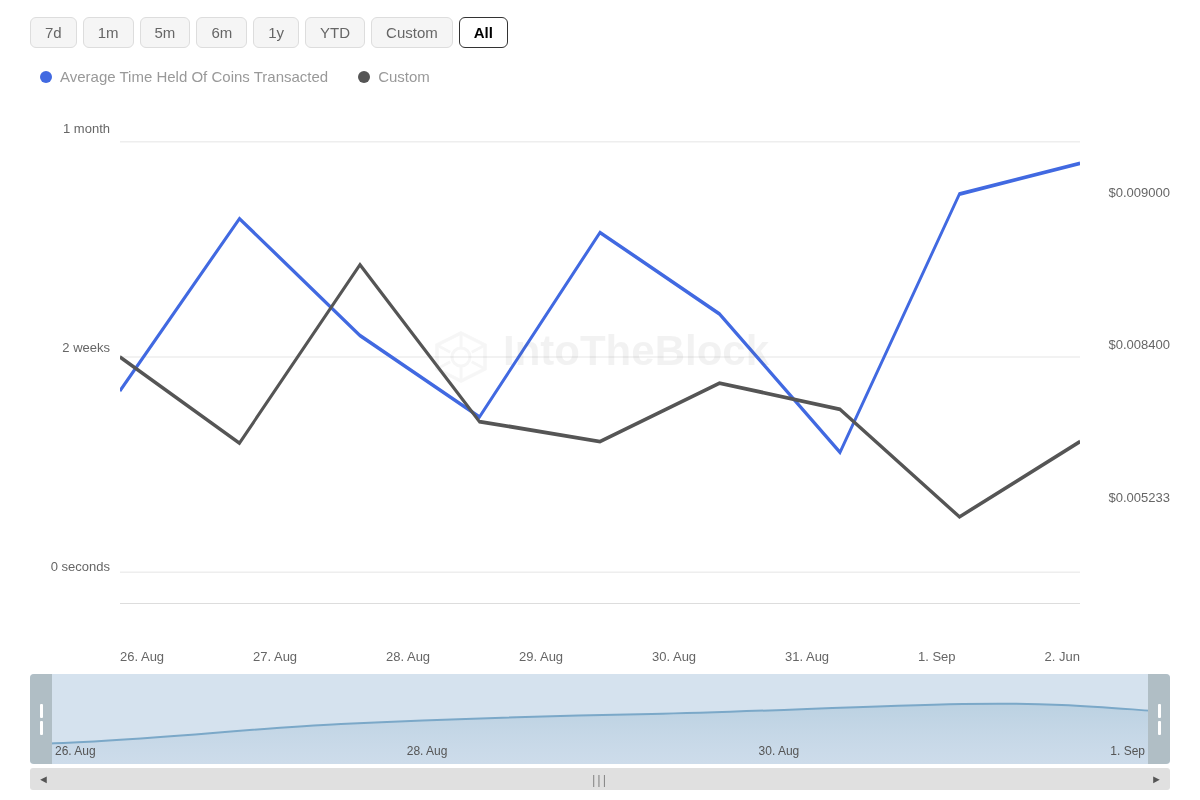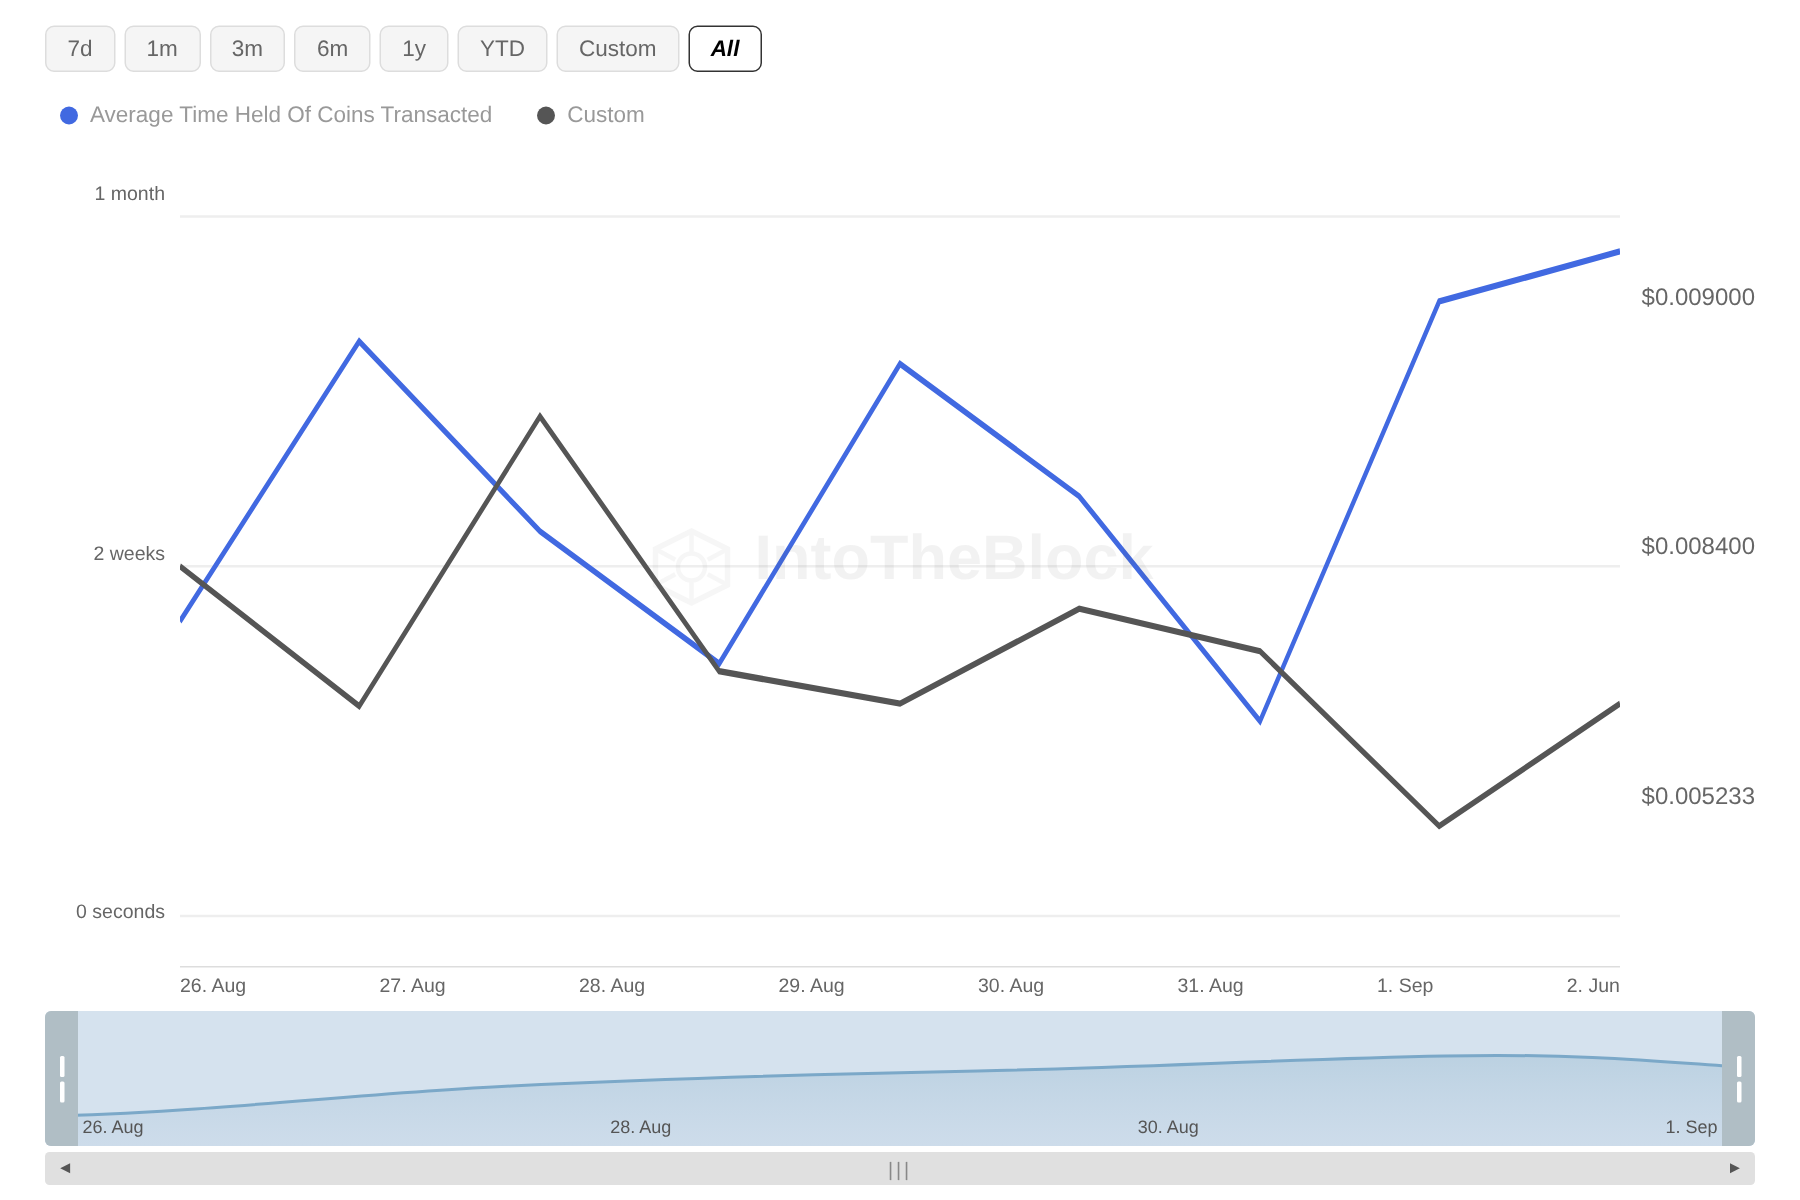--- a/index.html
+++ b/index.html
@@ -33,21 +33,20 @@
       color: #666;
       font-size: 15px;
       cursor: pointer;
       font-family: inherit;
     }
     .time-btn.active {
       background: #fff;
       border-color: #333;
       color: #000;
       font-weight: 700;
-      font-style: italic;
     }
     
     .legend {
       display: flex;
       align-items: center;
       gap: 30px;
       margin-bottom: 26px;
       padding-left: 10px;
     }
     .legend-item {
@@ -63,20 +62,21 @@
     .legend-label {
       font-size: 15px;
       color: #999;
     }
     
     .chart-wrapper {
       flex: 1;
       position: relative;
       display: flex;
       flex-direction: column;
+      gap: 41px;
     }
     .chart-area {
       position: relative;
       flex: 1;
       display: flex;
     }
     .y-axis-left {
       width: 90px;
       display: flex;
       flex-direction: column;
@@ -98,21 +98,21 @@
     .y-axis-right {
       width: 90px;
       display: flex;
       flex-direction: column;
       justify-content: space-around;
       padding-bottom: 30px;
       padding-top: 5px;
       align-items: flex-end;
     }
     .y-label-right {
-      font-size: 16px;
+      font-size: 13px;
       color: #666;
       padding-left: 8px;
       text-align: right;
     }
     
     .watermark {
       position: absolute;
       top: 50%;
       left: 50%;
       transform: translate(-50%, -50%);
@@ -239,21 +239,21 @@
     }
   </style>
 </head>
 <body>
 
 <div class="container">
 
   <div class="time-range">
   <button class="time-btn">7d</button>
       <button class="time-btn">1m</button>
-      <button class="time-btn">3m</button>
+      <button class="time-btn">5m</button>
       <button class="time-btn">6m</button>
       <button class="time-btn">1y</button>
       <button class="time-btn">YTD</button>
       <button class="time-btn">Custom</button>
       <button class="time-btn active">All</button>
     </div>
 
   <div class="legend">
     <div class="legend-item">
       <div class="legend-dot" style="background:#4169e1"></div>

